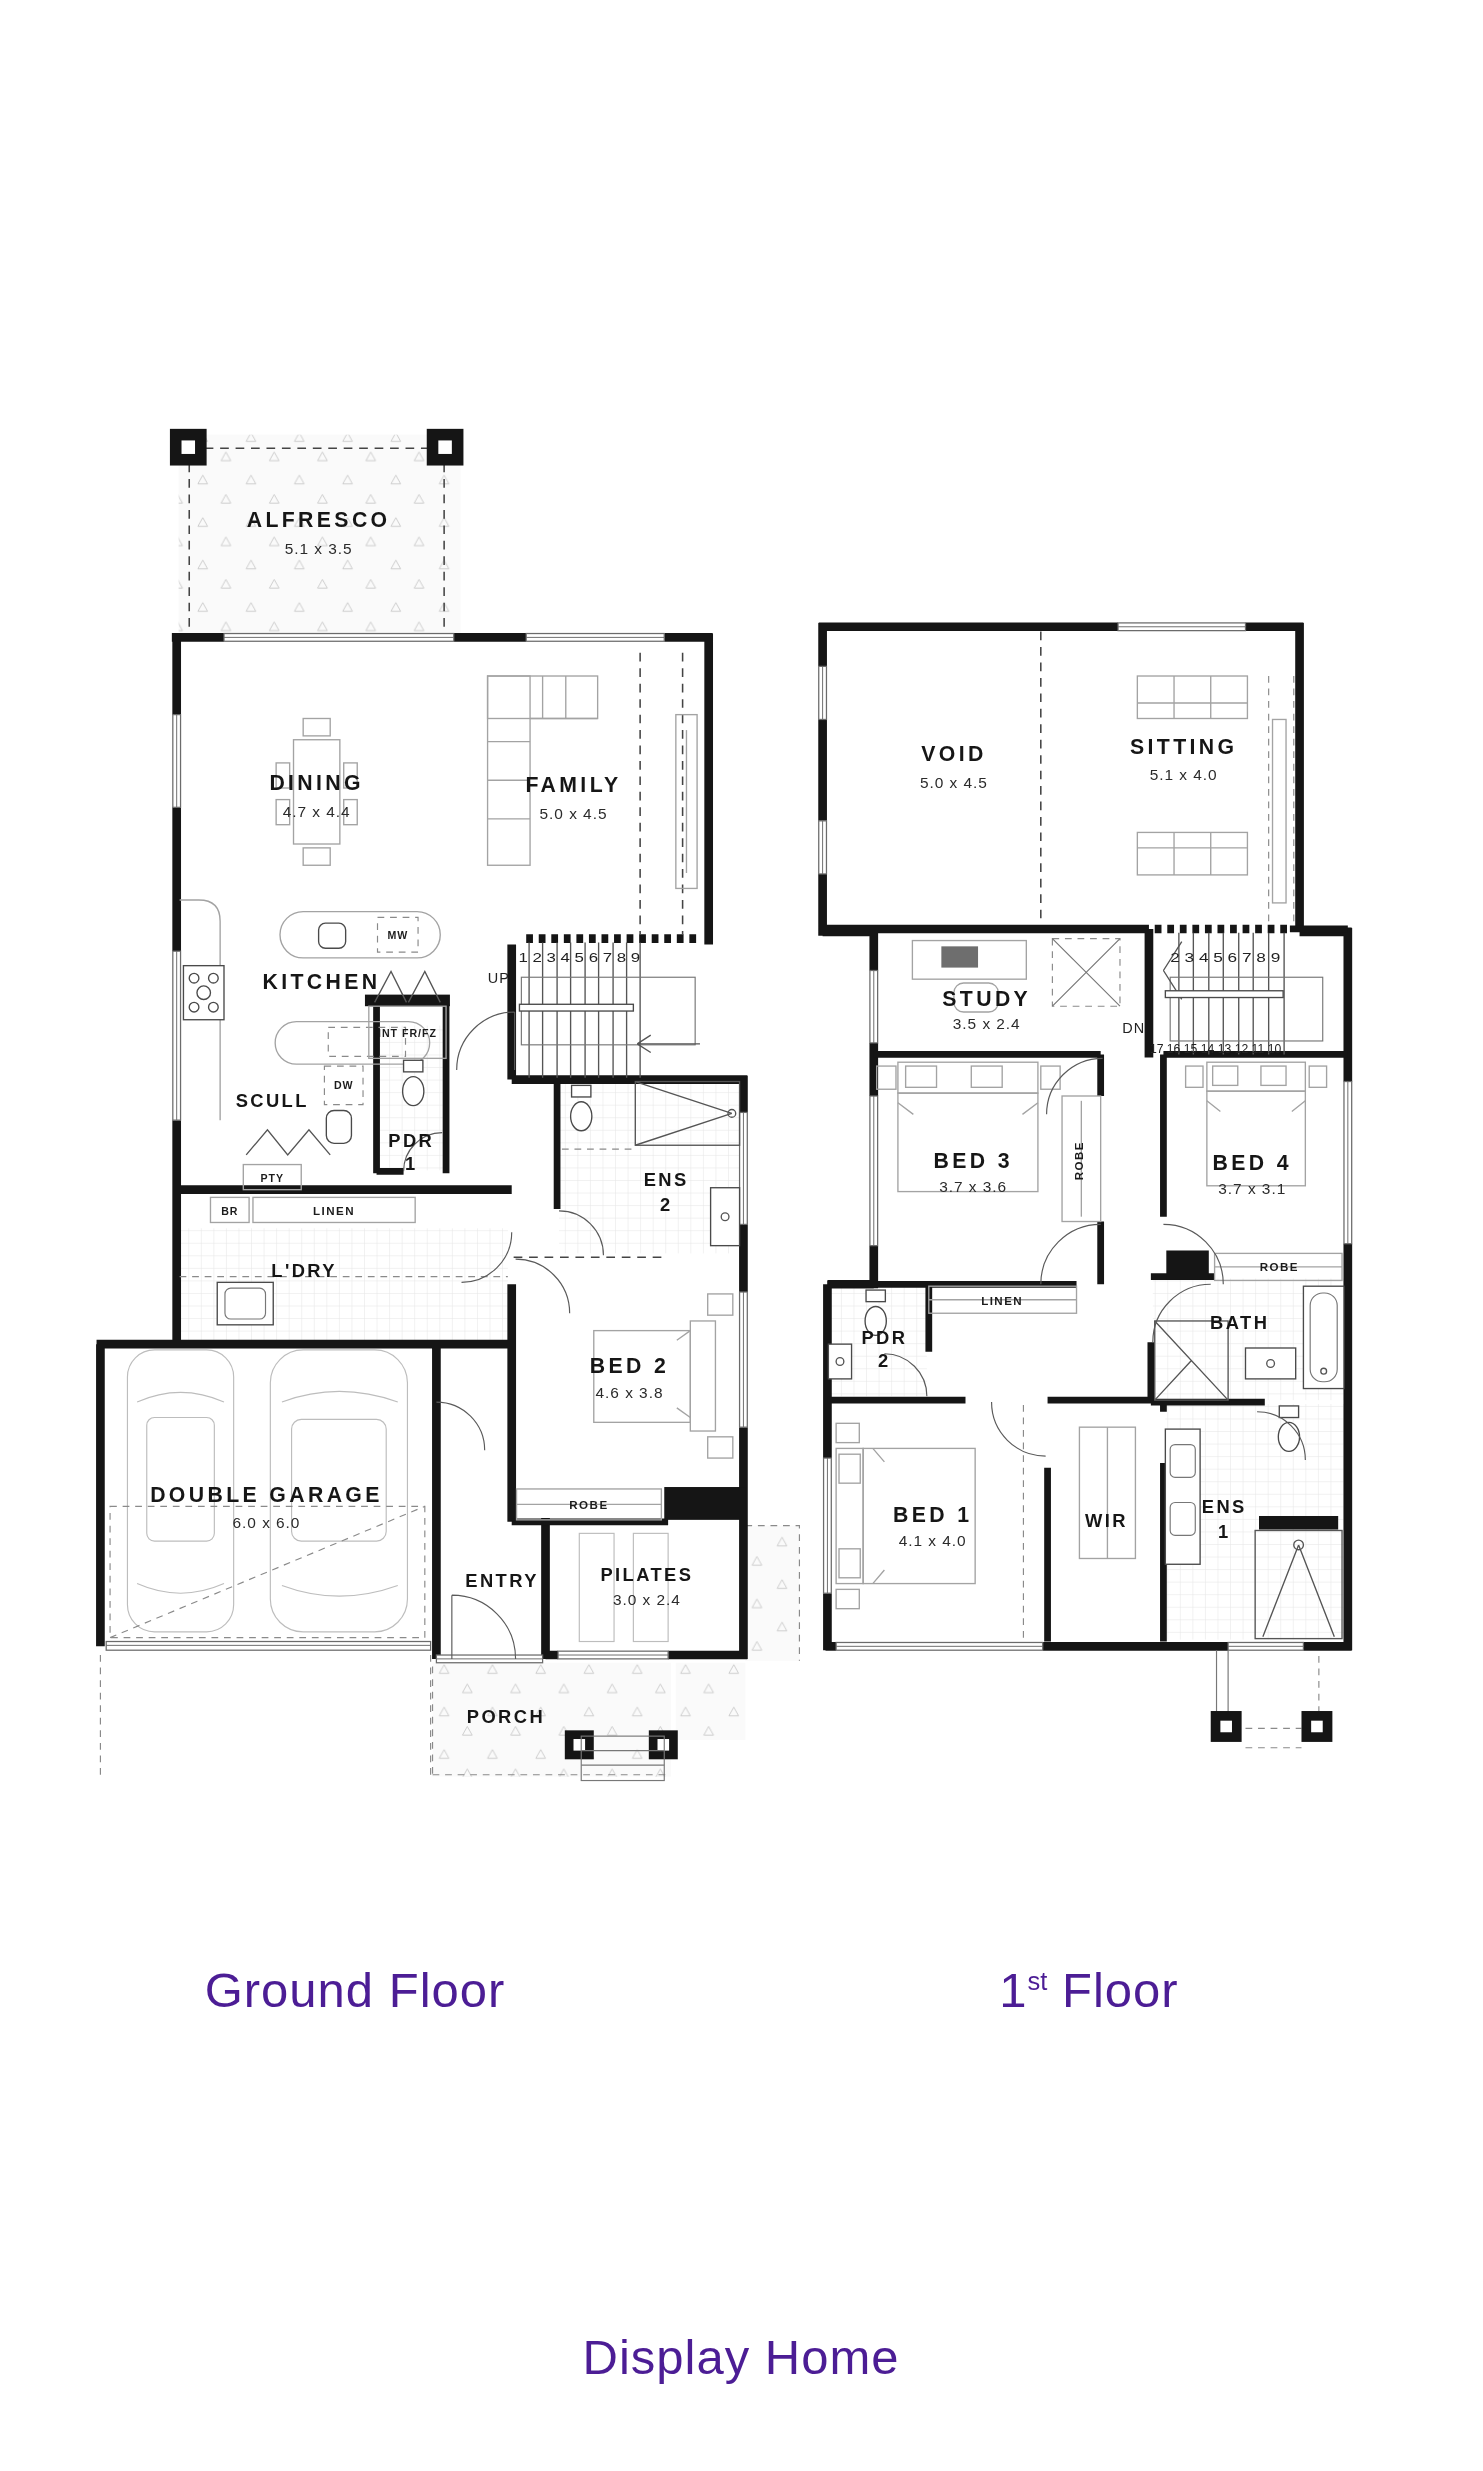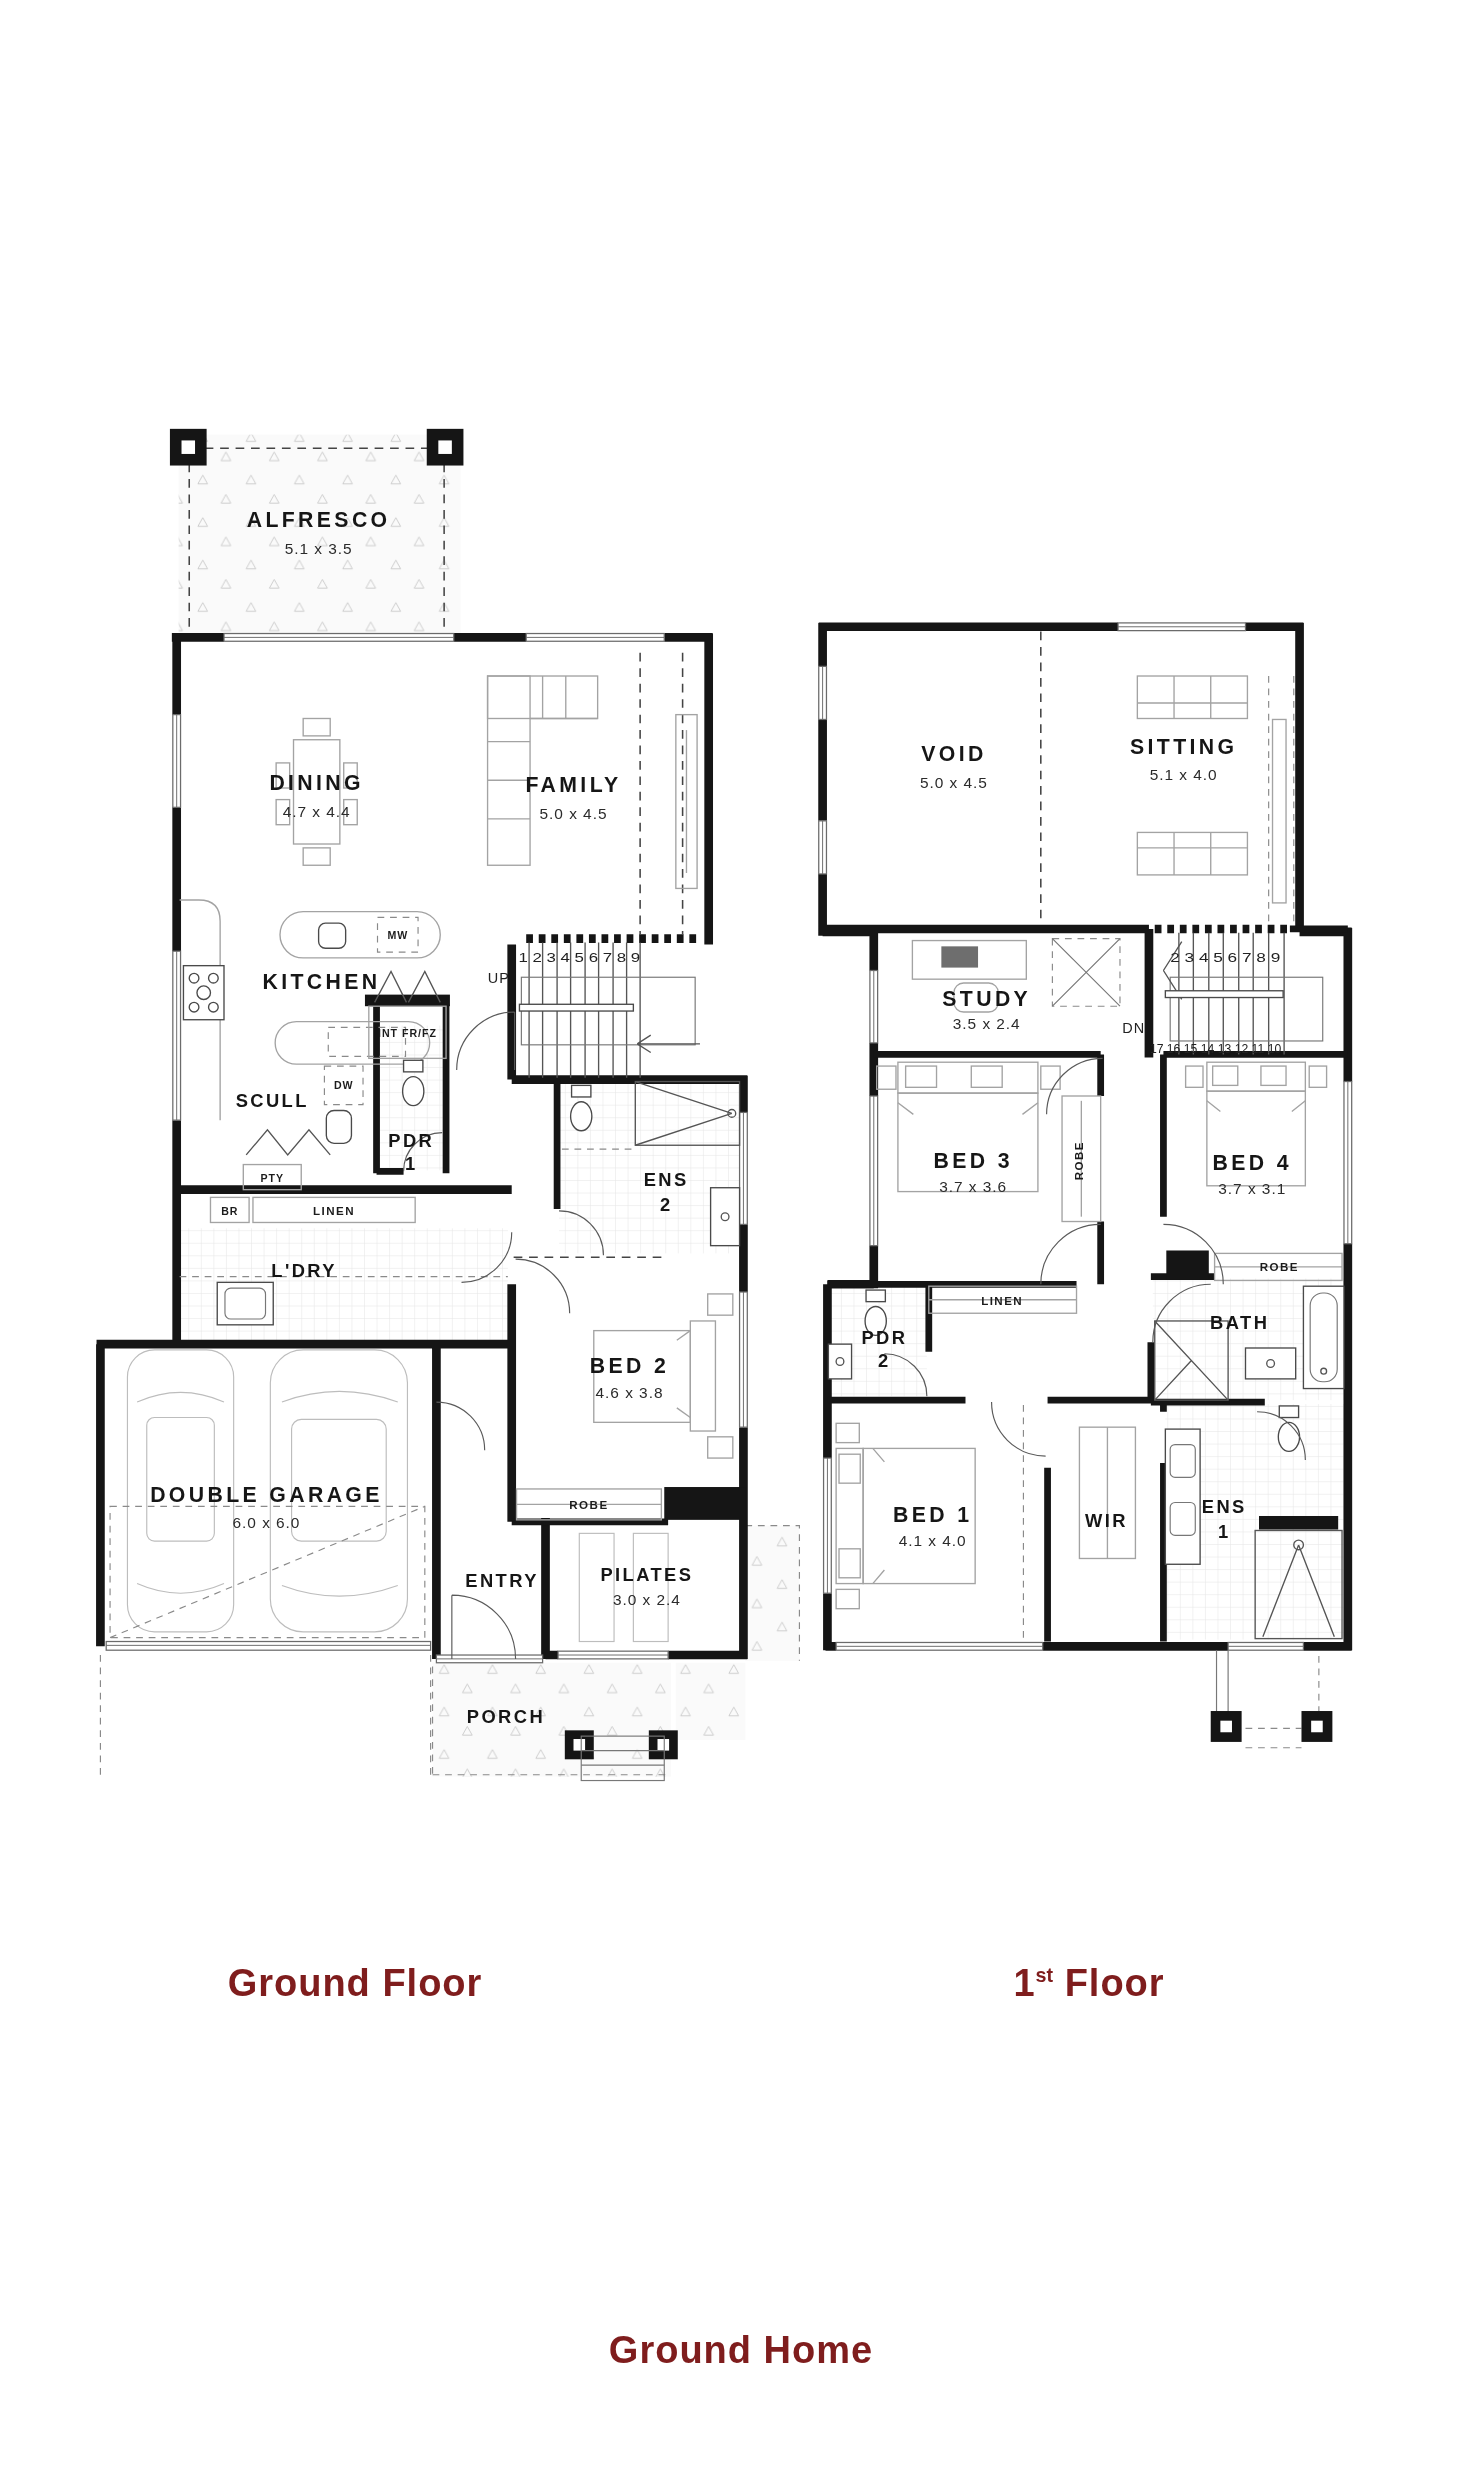--- a/index.html
+++ b/index.html
@@ -14,22 +14,22 @@
              letter-spacing:1px;fill:#2b2b2b;text-anchor:middle;}
   .small-label{font-family:"Liberation Sans",sans-serif;font-weight:700;font-size:12px;
                letter-spacing:1.5px;fill:#1c1c1c;text-anchor:middle;}
   .tiny-label{font-family:"Liberation Sans",sans-serif;font-weight:700;font-size:11px;
               letter-spacing:1px;fill:#1c1c1c;text-anchor:middle;}
   .stair-num{font-family:"Liberation Sans",sans-serif;font-weight:400;font-size:13px;
              fill:#222;}
   .dir-label{font-family:"Liberation Sans",sans-serif;font-weight:400;font-size:15px;
              letter-spacing:1px;fill:#222;text-anchor:end;}
   
-  .caption{position:absolute;font-family:"Liberation Sans",sans-serif;font-weight:700;
-           font-size:38px;letter-spacing:1px;color:#7f1d1d;transform:translateX(-50%);
+  .caption{position:absolute;font-family:"Liberation Sans",sans-serif;font-weight:400;
+           font-size:49px;letter-spacing:1px;color:#4c1d95;transform:translateX(-50%);
            white-space:nowrap;}
   .caption sup{font-size:0.52em;vertical-align:super;letter-spacing:0;}
   
   .wall{stroke:#151515;stroke-width:9;fill:none;}
   .wall7{stroke:#151515;stroke-width:7;fill:none;}
   .balust{stroke:#151515;stroke-width:9;fill:none;stroke-dasharray:7 6;}
   .thin{stroke:#555;stroke-width:1.4;fill:none;}
   .thin2{stroke:#777;stroke-width:1.2;fill:none;}
   .dash{stroke:#444;stroke-width:1.6;fill:none;stroke-dasharray:9 7;}
   .dashlt{stroke:#8a8a8a;stroke-width:1.2;fill:none;stroke-dasharray:7 6;}
@@ -507,16 +507,16 @@
     <g>
       <text class="small-label" transform="rotate(-90 1122 1202)" x="1122" y="1202">ROBE</text>
       <text class="small-label" x="1325" y="1316">ROBE</text>
       <text class="small-label" x="1038" y="1351">LINEN</text>
     </g>
   </g>
 </svg>
 
 <div class="caption" style="left:355px;top:1962px;">Ground Floor</div>
 <div class="caption" style="left:1089px;top:1962px;"><span>1</span><sup>st</sup> <span>Floor</span></div>
-<div class="caption" style="left:741px;top:2329px;">Ground Home</div>
+<div class="caption" style="left:741px;top:2329px;">Display Home</div>
 
 </div>
 
 
 </body></html>

